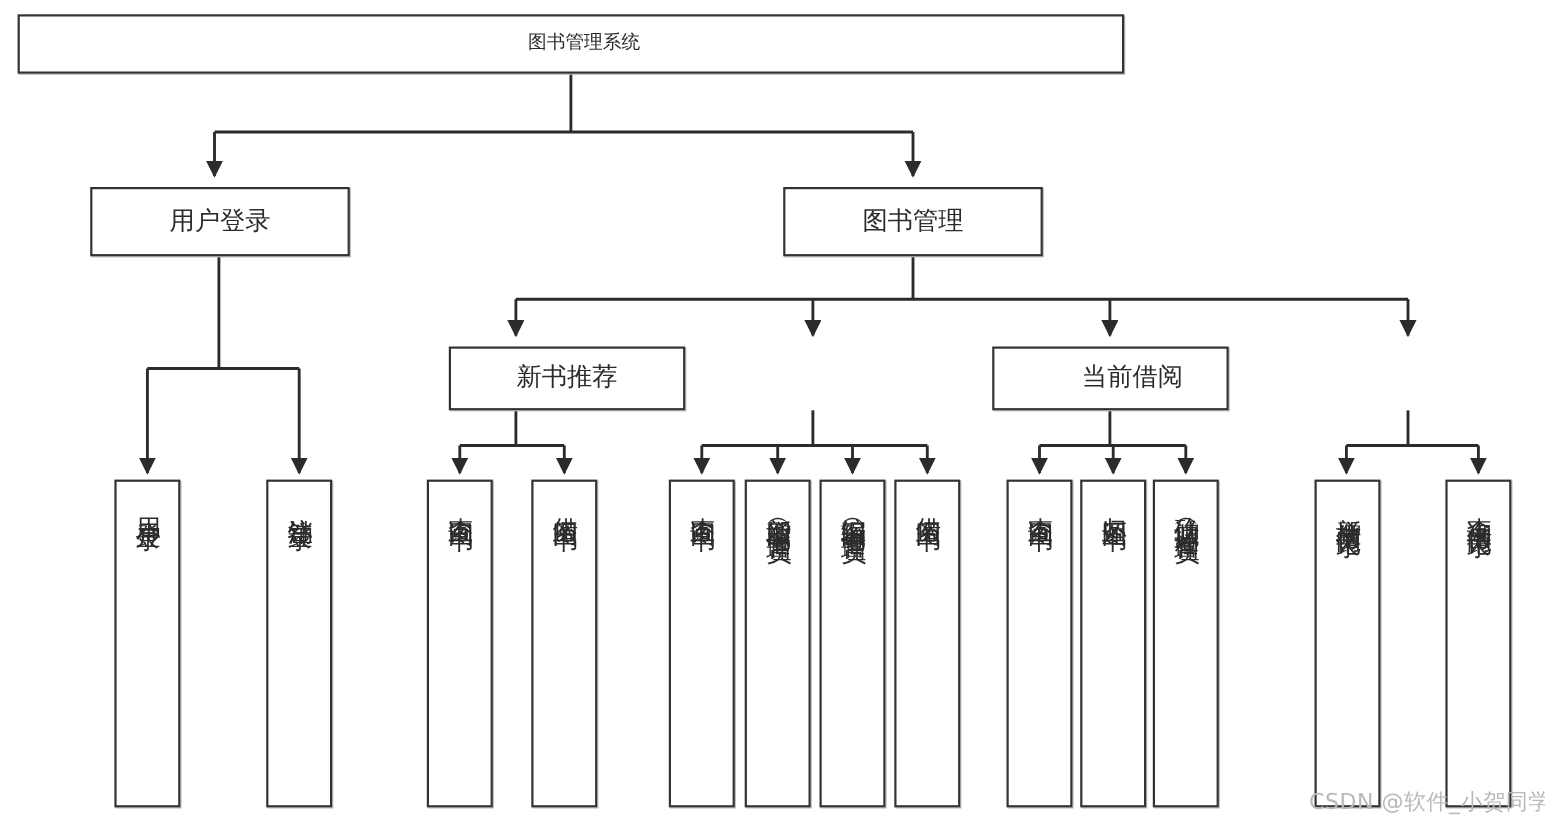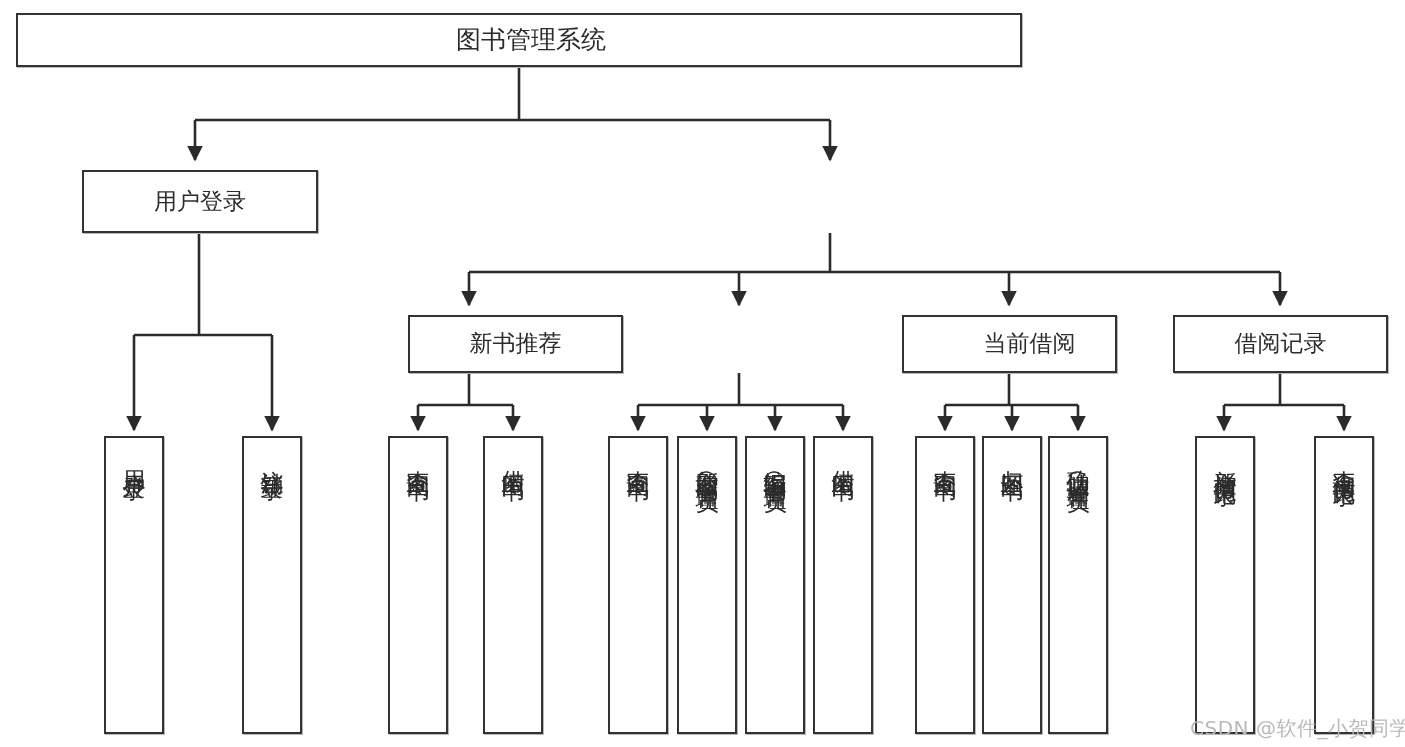--- a/index.html
+++ b/index.html
@@ -38,21 +38,21 @@
   .node .label {
     display: block;
     text-align: center;
     line-height: 1.12;
     white-space: nowrap;
   }
   .node.horiz .label {
     font-size: 23px;
   }
   .node.root .label {
-    font-size: 25px;
+    font-size: 17px;
     margin-left: 24px;
   }
   .node.vert {
     align-items: flex-start;
     padding-top: 14px;
   }
   .node.vert .label {
     writing-mode: vertical-rl;
     text-orientation: upright;
     font-size: 23px;
@@ -122,29 +122,29 @@
     </g>
   </svg>
 
   <div class="node root horiz" style="left:16px; top:13px; width:1006px; height:54px;">
     <span class="label">图书管理系统</span>
   </div>
 
   <div class="node horiz" style="left:82px; top:170px; width:236px; height:63px;">
     <span class="label">用户登录</span>
   </div>
+  <div class="node horiz" style="left:712px; top:170px; width:236px; height:63px;">
+    <span class="label">图书管理</span>
+  </div>
 
   <div class="node horiz" style="left:362px; top:315px; width:215px; height:58px;margin-left:46px;">
     <span class="label">新书推荐</span>
   </div>
   <div class="node horiz" style="left:902px; top:315px; width:215px; height:58px;padding-left:40px;">
     <span class="label">当前借阅</span>
-  </div>
-  <div class="node horiz" style="left:1173px; top:315px; width:215px; height:58px;">
-    <span class="label">借阅记录</span>
   </div>
 
   <div class="node vert" style="left:104px; top:436px; width:60px; height:298px;">
     <span class="label">用户登录</span>
   </div>
   <div class="node vert" style="left:242px; top:436px; width:60px; height:298px;">
     <span class="label">注销登录</span>
   </div>
 
   <div class="node vert" style="left:388px; top:436px; width:60px; height:298px;">

